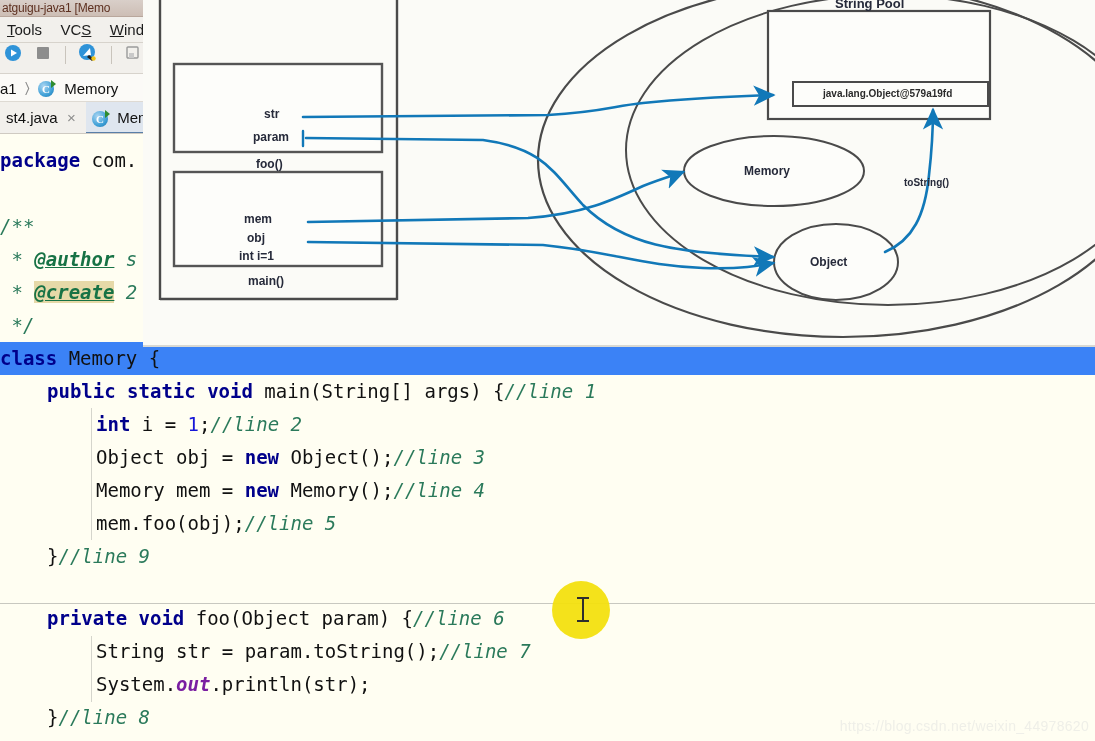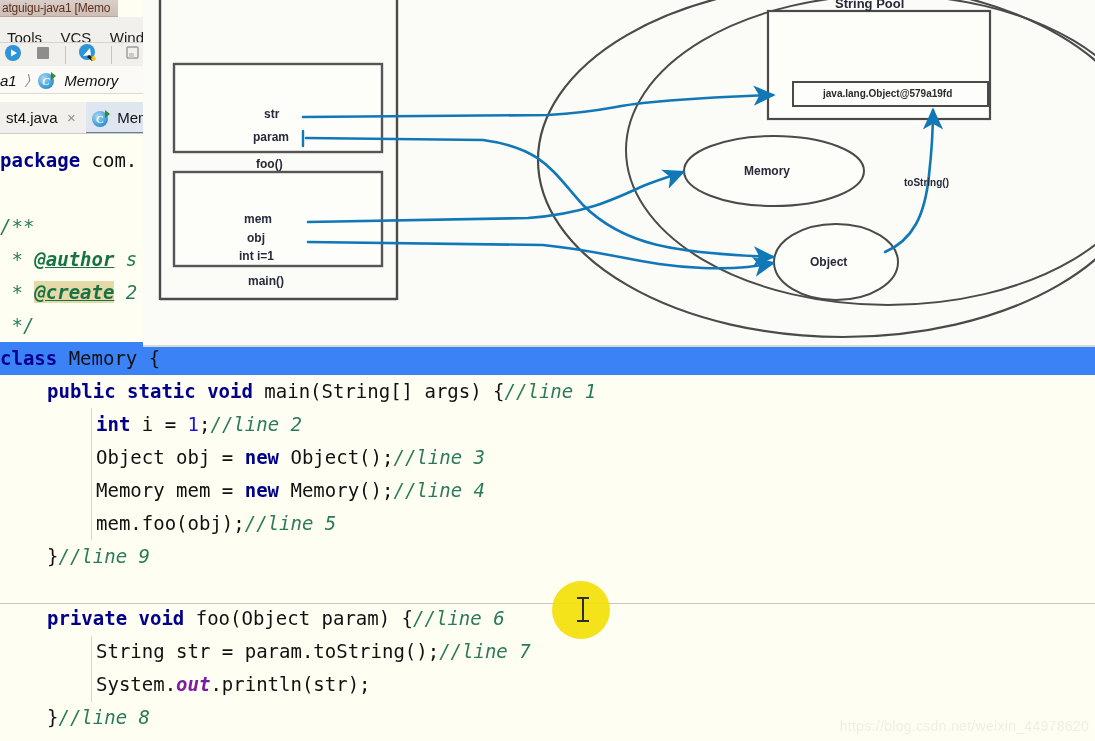--- a/index.html
+++ b/index.html
@@ -7,57 +7,56 @@
   body {
     font-family: "Liberation Sans", sans-serif;
     background: #fdfdf6;
     position: relative;
   }
 
   
   #ide { position: absolute; inset: 0; background: #fffef2; }
 
   .ide-titlebar {
-    position: absolute; left: 0; top: 0; width: 118px; height: 17px;
+    position: absolute; left: 0; top: 0; width: 157px; height: 17px;
     background: linear-gradient(#d9cfc9, #cdbeb5);
     border-bottom: 1px solid #b9a79c;
     overflow: hidden; white-space: nowrap;
   }
   .ide-titlebar .ttl {
     font-size: 12px; color: #5d3020; line-height: 17px;
     padding-left: 2px; letter-spacing: -0.2px;
     position: relative; top: -2px;
   }
 
   .ide-menubar {
     position: absolute; left: 0; top: 17px; width: 143px; height: 26px;
     background: #f2f0ec; border-bottom: 1px solid #d7d3cc;
     white-space: nowrap; overflow: hidden;
   }
   .ide-menubar .mi {
     display: inline-block; font-size: 15px; color: #1c1c1c;
-    line-height: 26px; padding: 8px 7px;
+    line-height: 26px; padding: 0 7px;
   }
   .ide-menubar .mi u { text-decoration: underline; }
 
   .ide-toolbar {
     position: absolute; left: 0; top: 43px; width: 143px; height: 31px;
     background: #f2f0ec; border-bottom: 1px solid #d7d3cc;
     white-space: nowrap; overflow: hidden;
   }
   .tb-ico { display: inline-block; vertical-align: middle; margin: 0 4px; }
   .tb-sep { display: inline-block; width: 1px; height: 18px; background: #c9c4bc;
             vertical-align: middle; margin: 0 4px; }
 
   .ide-breadcrumb {
-    position: absolute; left: 0; top: 66px; width: 143px; height: 28px;
+    position: absolute; left: 0; top: 74px; width: 143px; height: 28px;
     background: #fbfaf7; border-bottom: 1px solid #dedad3;
     white-space: nowrap; overflow: hidden; font-size: 15px; color: #111;
     line-height: 28px;
-    font-style: italic;
   }
   .ide-breadcrumb .seg { display: inline-block; vertical-align: middle; }
   .ide-breadcrumb .sepchar { color: #8a8a8a; padding: 0 4px; }
 
   .ide-tabs {
     position: absolute; left: 0; top: 102px; width: 143px; height: 32px;
     background: #f2f0ec; border-bottom: 1px solid #cfcac2;
     white-space: nowrap; overflow: hidden;
   }
   .ide-tab {

